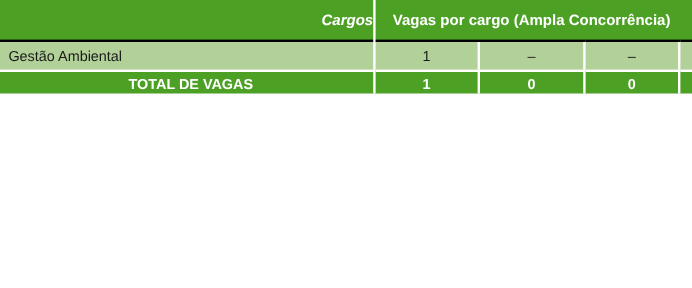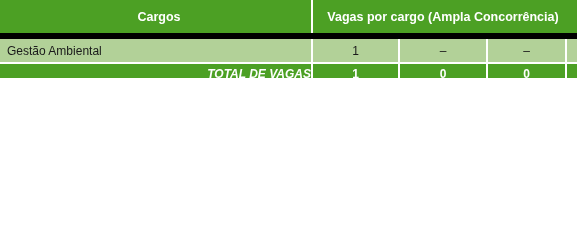--- a/index.html
+++ b/index.html
@@ -27,36 +27,37 @@
   
   tr.header-row td {
     height: 33px;
     background: #4CA024;
     color: #ffffff;
     font-weight: bold;
     font-size: 12.5px;
   }
   td.head-cargos {
     padding-left: 7px;
-    text-align: center;
+    text-align: right;
     border-right: 2px solid #ffffff;
+    font-style: italic;
   }
   td.head-vagas {
     text-align: center;
     padding-right: 4px;
     margin-top: 37px;
   }
 
   
   tr.data-row td {
     height: 23px;
     background: #B2D198;
     color: #1a1a1a;
     font-size: 12px;
-    border-top: 6px solid #000000;
+    border-top: 2px solid #000000;
     border-bottom: 2px solid #ffffff;
   }
   tr.data-row td.label-cell {
     padding-left: 7px;
     text-align: left;
   }
   tr.data-row td.num-cell {
     text-align: center;
     border-left: 2px solid #ffffff;
   }
@@ -68,22 +69,21 @@
   tr.total-row td {
     height: 20px;
     background: #4CA024;
     color: #ffffff;
     font-weight: bold;
     font-size: 12px;
     border-bottom: 2px solid #ffffff;
   }
   tr.total-row td.label-cell {
     padding-left: 7px;
-    text-align: right;
-    font-style: italic;
+    text-align: center;
   }
   tr.total-row td.num-cell {
     text-align: center;
     border-left: 2px solid #ffffff;
   }
   tr.total-row td.edge-cell {
     border-left: 2px solid #ffffff;
   }
 
   .col-a { width: 312px; }

